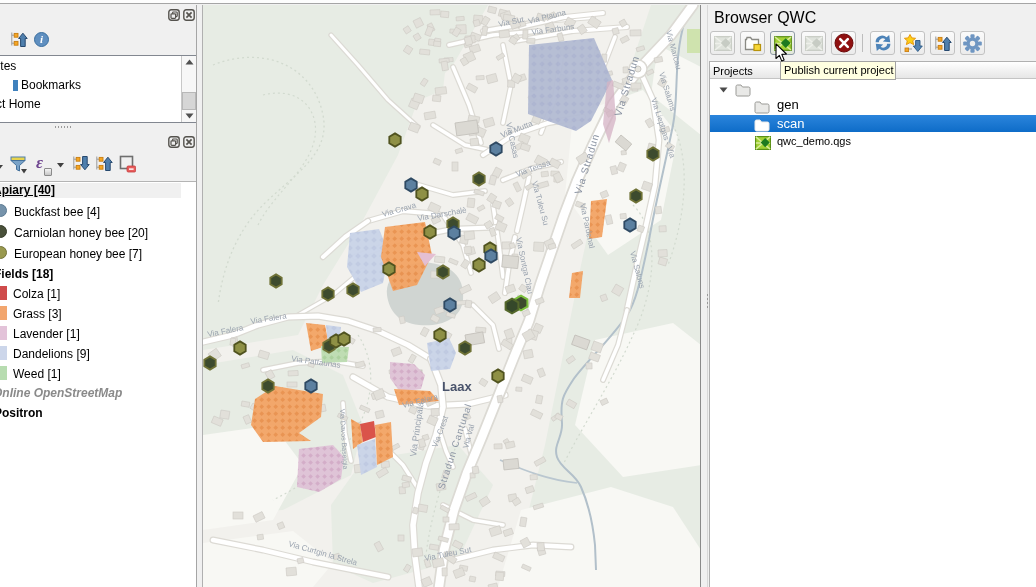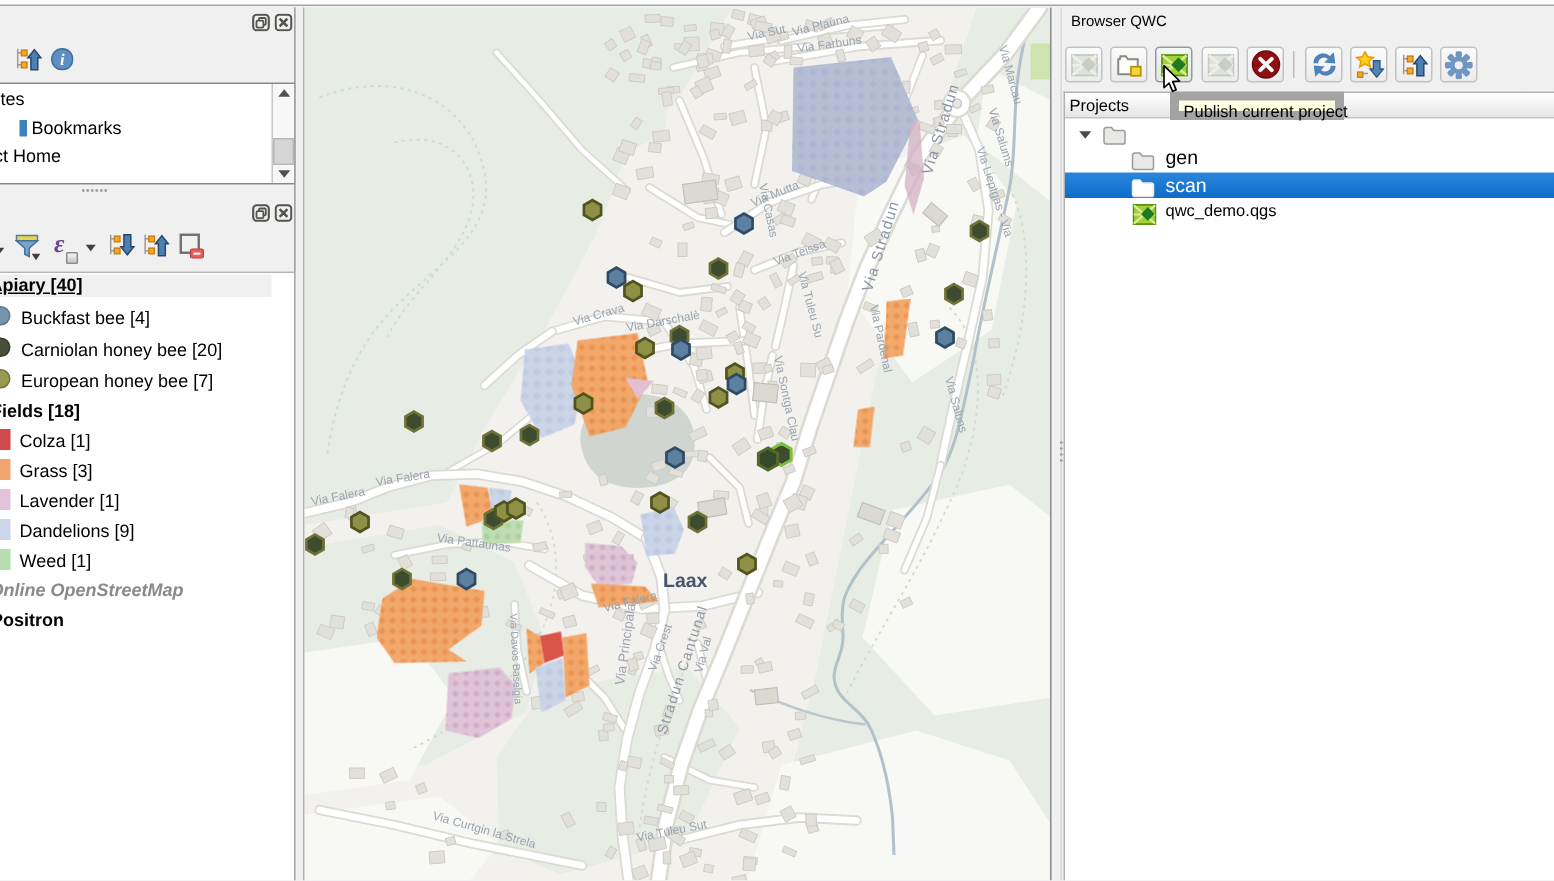--- a/index.html
+++ b/index.html
@@ -675,21 +675,21 @@
 <polygon points="73.0,269.4 78.7,272.7 78.7,279.3 73.0,282.6 67.3,279.3 67.3,272.7" fill="#3d4b2e" stroke="#6f7236" stroke-width="1.8"></polygon>
 <polygon points="125.0,282.4 130.7,285.7 130.7,292.3 125.0,295.6 119.3,292.3 119.3,285.7" fill="#3d4b2e" stroke="#6f7236" stroke-width="1.8"></polygon>
 <polygon points="150.0,278.4 155.7,281.7 155.7,288.3 150.0,291.6 144.3,288.3 144.3,281.7" fill="#3d4b2e" stroke="#6f7236" stroke-width="1.8"></polygon>
 <polygon points="318.0,290.6 324.4,294.3 324.4,301.7 318.0,305.4 311.6,301.7 311.6,294.3" fill="#3d4b2e" stroke="#7bbf3c" stroke-width="2"></polygon>
 <polygon points="309.0,293.6 315.4,297.3 315.4,304.7 309.0,308.4 302.6,304.7 302.6,297.3" fill="#35482a" stroke="#55682c" stroke-width="2"></polygon>
 </svg>
     </div>
 <div class="abs" style="left:700px;top:5px;width:336px;height:582px;background:#f0f0f0;border-left:1px solid #8a8a8a">
 <div class="abs" style="left:6px;top:0;width:1px;height:582px;background:#d8d8d8"></div>
 <div class="abs" style="left:5px;top:288px;width:3px;height:16px;background-image:radial-gradient(circle,#9a9a9a 0.8px,transparent 1px);background-size:3px 4px"></div>
-<div class="abs" style="left:13px;top:4px;font-size:10px;color:#000">Browser QWC</div>
+<div class="abs" style="left:13px;top:4px;font-size:16px;color:#000">Browser QWC</div>
 <div style="position:absolute;top:26px;width:25px;height:24px;border:1px solid #c2c2c2;border-radius:3px;background:linear-gradient(#fbfbfb,#ebebeb);display:flex;align-items:center;justify-content:center;left:9px">
         <svg width="18" height="17" viewBox="0 0 18 17" style="display:block">
           <rect x="0.7" y="1.7" width="16.6" height="13.6" fill="#dfe3dc" stroke="#c6cac2" stroke-width="1.2"></rect>
           <path d="M1,2 L17,15 M17,2 L1,15 M1,8.5 L17,8.5" stroke="#eef0ea" stroke-width="1.6" fill="none"></path>
           <rect x="8.2" y="4.6" width="7" height="7" transform="rotate(45 11.7 8.1)" fill="#c7ccc4"></rect>
         </svg>
       </div>
 <div style="position:absolute;top:26px;width:25px;height:24px;border:1px solid #c2c2c2;border-radius:3px;background:linear-gradient(#fbfbfb,#ebebeb);display:flex;align-items:center;justify-content:center;left:39px">
         <svg width="18" height="17" viewBox="0 0 18 17" style="display:block">
           <path d="M1.5,4.5 L1.5,14.5 L14.5,14.5 L14.5,4.5 L8,4.5 L6.5,2.5 L3,2.5 L2.5,4.5 Z" fill="#fdfdfb" stroke="#8a8a84" stroke-width="1.3"></path>
@@ -784,21 +784,21 @@
 <div class="abs" style="left:67px;top:54px;font-size:13px;font-weight:normal;color:#fff">scan</div>
 <div class="abs" style="left:45px;top:73px">
           <svg width="16" height="16" viewBox="0 0 16 16" style="display:block">
             <rect x="0.6" y="1.6" width="14.8" height="12.8" fill="#a3d135" stroke="#5a9016" stroke-width="1.2"></rect>
             <path d="M0.9,1.9 L15.1,14.1 M15.1,1.9 L0.9,14.1 M0.9,8 L15.1,8" stroke="#d8ec9a" stroke-width="1.4" fill="none"></path>
             <rect x="7" y="4.4" width="6.4" height="6.4" transform="rotate(45 10.2 7.6)" fill="#1d7a1f"></rect>
           </svg>
         </div>
 <div class="abs" style="left:67px;top:73px;font-size:11px">qwc_demo.qgs</div>
 </div>
-<div class="abs" style="left:79px;top:56px;width:116px;height:19px;background:#ffffe1;border:6px solid #a3a3a3;z-index:5">
+<div class="abs" style="left:79px;top:56px;width:116px;height:19px;background:#ffffe1;border:1px solid #a3a3a3;z-index:5">
         <span style="position:absolute;left:3px;top:2px;font-size:11px;white-space:nowrap">Publish current project</span>
       </div>
 <div class="abs" style="left:74px;top:38px;z-index:6">
         <svg width="14" height="20" viewBox="0 0 14 20" style="display:block">
           <path d="M1,0.8 L1,15.5 L4.4,12.4 L6.7,17.9 L9.1,16.9 L6.8,11.4 L11.4,11 Z" fill="#ffffff" stroke="#000000" stroke-width="1.1" stroke-linejoin="round"></path>
         </svg>
       </div>
 </div>
 </div>
 </body></html>

